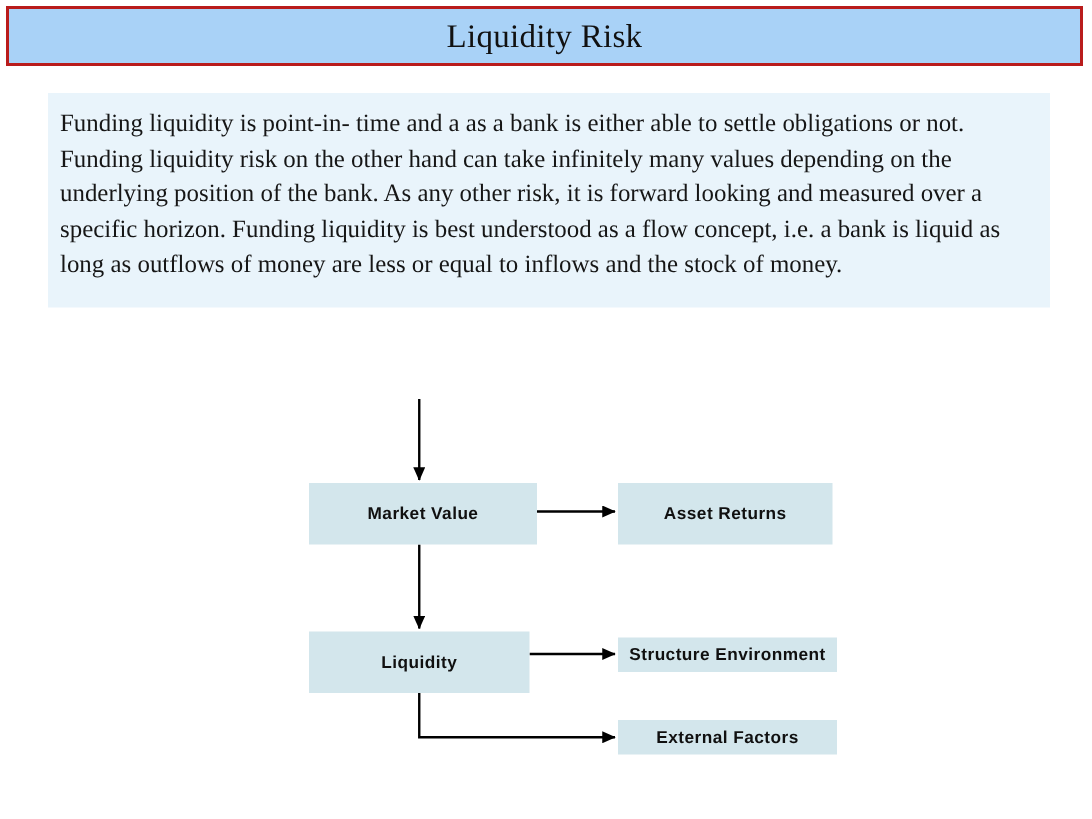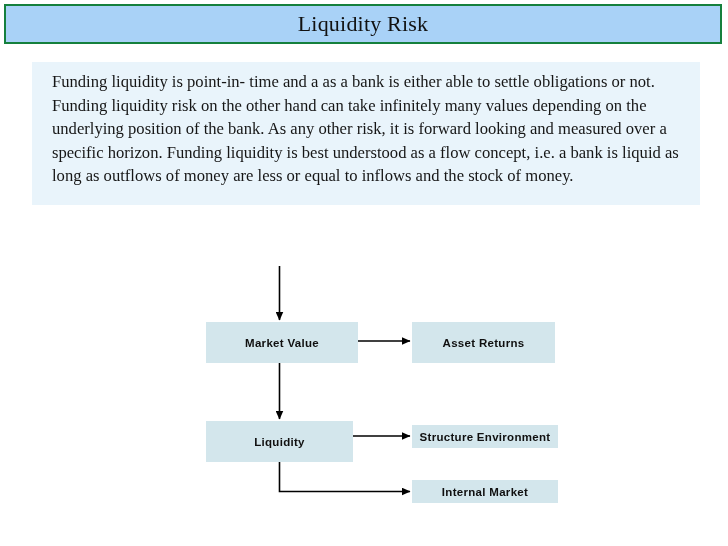--- a/index.html
+++ b/index.html
@@ -16,21 +16,21 @@
   }
 
   
   .title-banner {
     position: absolute;
     left: 4px;
     top: 4px;
     width: 718px;
     height: 40px;
     background: #a9d2f7;
-    border: 2px solid #15803d;
+    border: 2px solid #b91c1c;
     box-sizing: border-box;
     display: flex;
     align-items: center;
     justify-content: center;
   }
   .title-text {
     font-family: "Liberation Serif", serif;
     font-size: 22px;
     color: #111111;
     letter-spacing: 0.2px;
@@ -38,21 +38,21 @@
 
   
   .body-panel {
     position: absolute;
     left: 32px;
     top: 62px;
     width: 668px;
     height: 143px;
     background: #e9f4fb;
     box-sizing: border-box;
-    padding: 8px 6px 6px 20px;
+    padding: 8px 6px 6px 8px;
   }
   .body-text {
     font-family: "Liberation Serif", serif;
     font-size: 16.6px;
     line-height: 23.5px;
     color: #161616;
     text-align: left;
     margin: 0;
   }
 
@@ -142,16 +142,16 @@
 
   <div class="node node-liquidity">
     <span>Liquidity</span>
   </div>
 
   <div class="node node-external-env">
     <span>Structure Environment</span>
   </div>
 
   <div class="node node-internal-factors">
-    <span>Internal Market</span>
+    <span>External Factors</span>
   </div>
 
 </div>
 
 </body></html>

